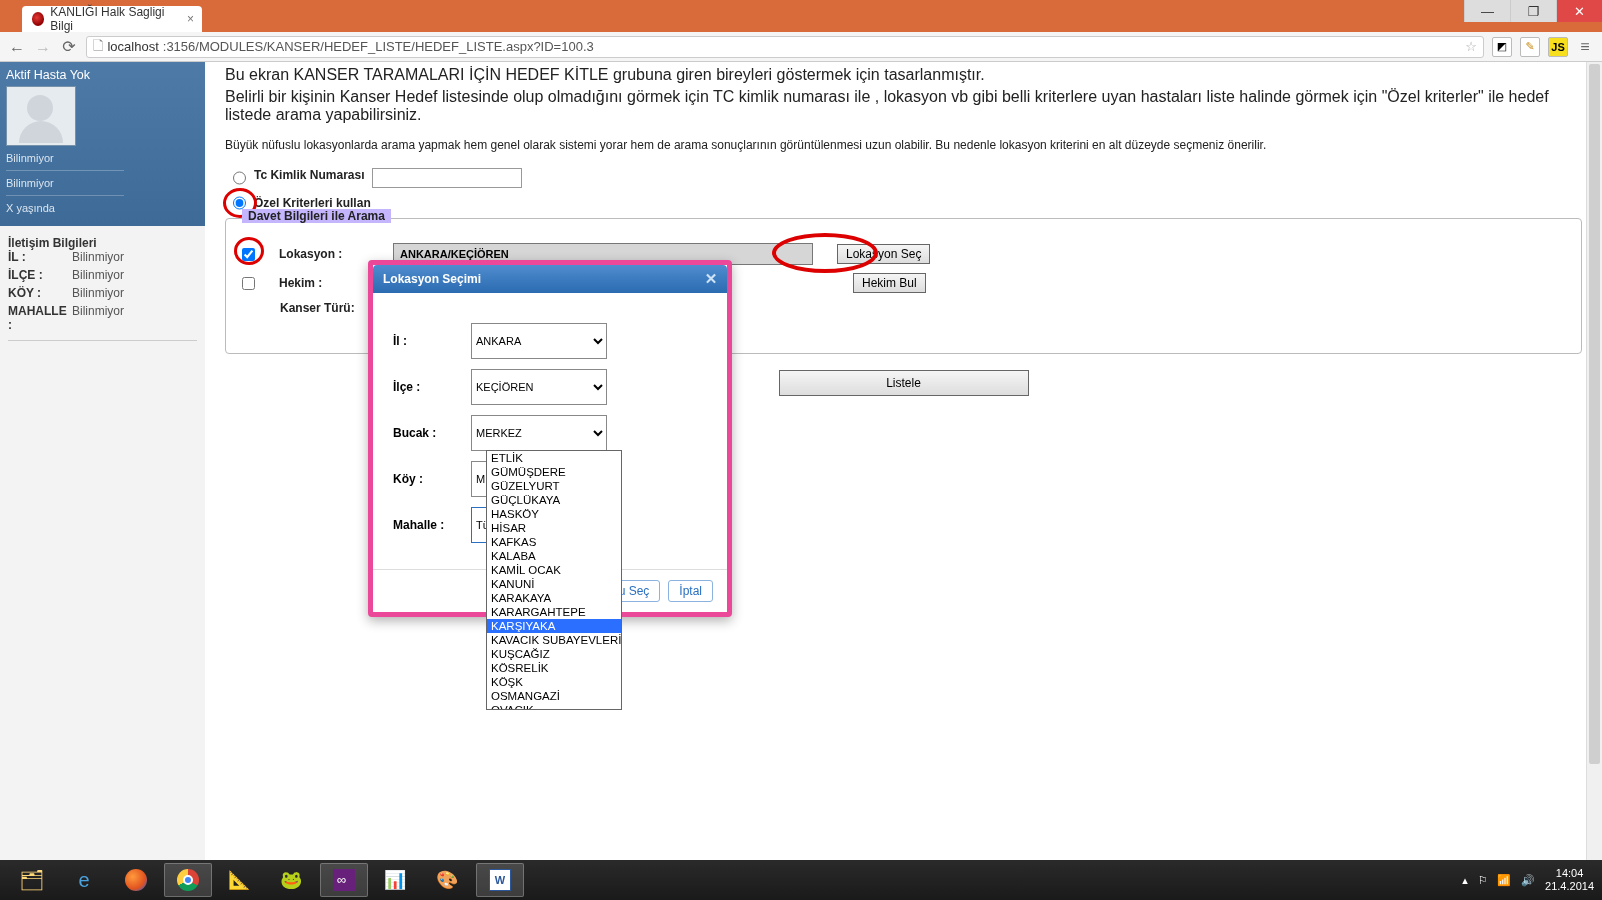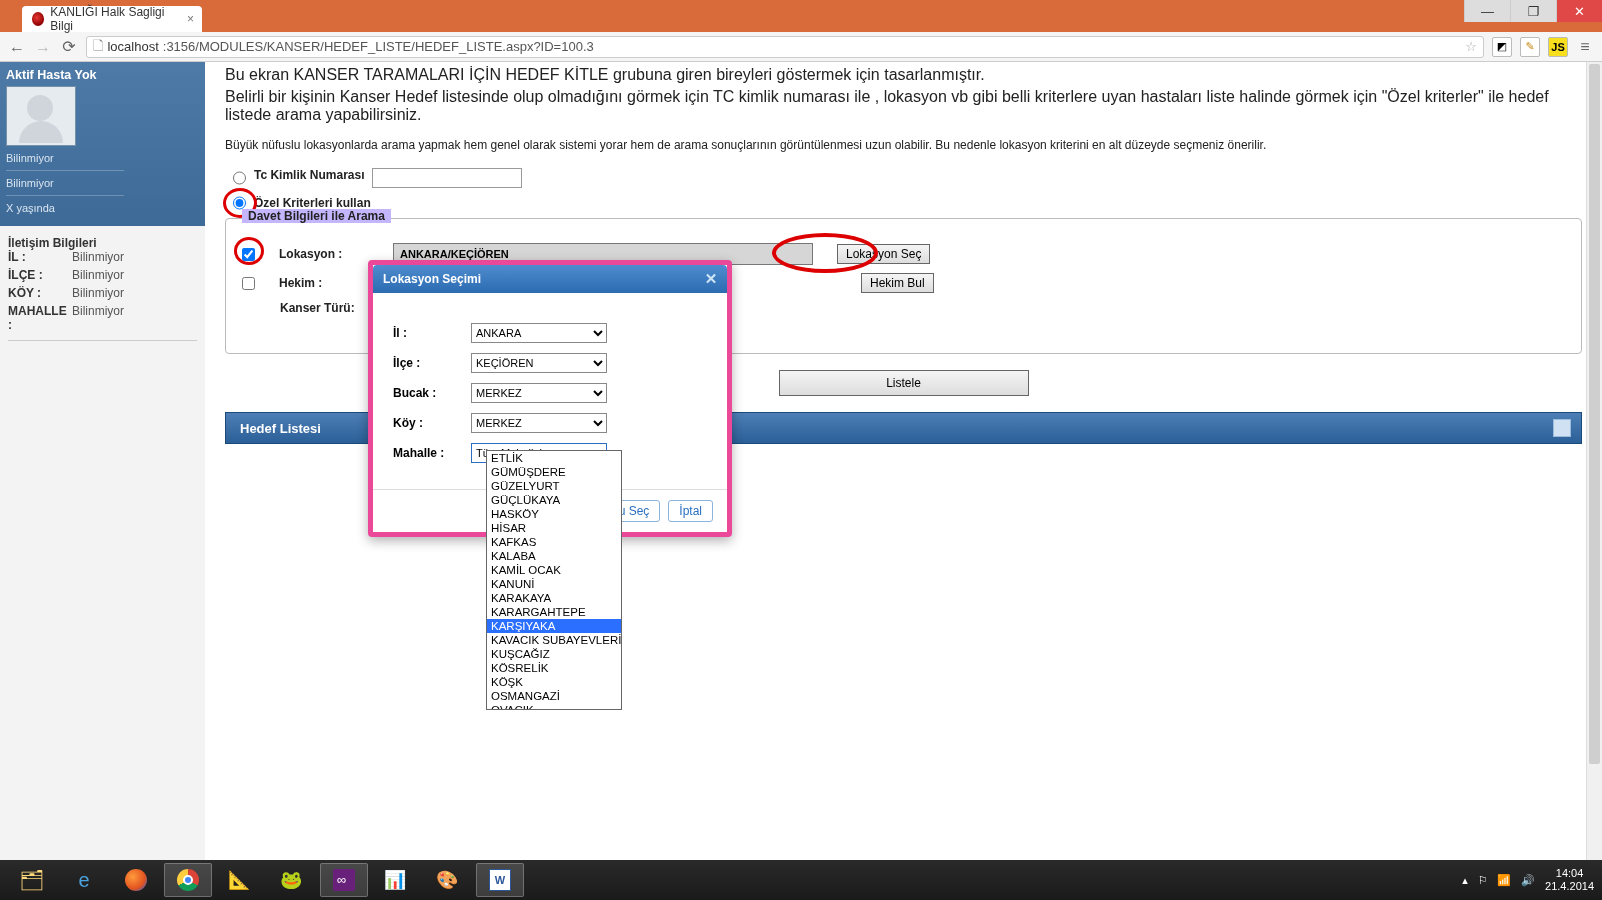--- a/index.html
+++ b/index.html
@@ -13,21 +13,21 @@
 .win-btn.close{background:#e04848;color:#fff}
 .navbar{height:30px;background:#f5f5f5;border-bottom:1px solid #ccc;display:flex;align-items:center;padding:0 8px;gap:8px}
 .nav-icn{width:18px;text-align:center;color:#666;font-size:16px}
 .url-bar{flex:1;height:22px;border:1px solid #ccc;border-radius:3px;display:flex;align-items:center;padding:0 6px;font-size:13px;color:#555;background:#fff;gap:4px}
 .url-bar .host{color:#333}
 .star{color:#aaa}
 .ext-icn{width:20px;height:20px;display:flex;align-items:center;justify-content:center;border:1px solid #bbb;border-radius:2px;font-size:11px}
 .page{display:flex;height:calc(100% - 62px - 40px);background:#fff}
 .sidebar{width:205px;background:#f3f3f3}
 .patient-box{background:linear-gradient(#4e7aa7,#3d6a97);color:#d9e5f0;padding:6px;font-size:11px}
-.patient-box .title{font-weight:bold;color:#fff;font-size:12.5px;margin-bottom:4px}
+.patient-box .title{font-weight:normal;color:#fff;font-size:12.5px;margin-bottom:4px}
 .patient-box .avatar{width:70px;height:60px;background:#e6ebf0;border:1px solid #7891aa;display:inline-block;vertical-align:top;margin-right:5px;position:relative}
 .patient-box .avatar::before{content:"";position:absolute;left:20px;top:8px;width:26px;height:26px;border-radius:50%;background:#cfd5db}
 .patient-box .avatar::after{content:"";position:absolute;left:12px;top:34px;width:44px;height:22px;border-radius:22px 22px 0 0;background:#cfd5db}
 .patient-box .meta{display:inline-block;vertical-align:top}
 .patient-box .meta div{padding:6px 0;border-top:1px solid rgba(255,255,255,0.25);width:118px}
 .patient-box .meta div:first-child{border-top:none}
 .contact{padding:10px 8px;font-size:12px;color:#333}
 .contact h4{font-size:12px;}
 .contact .row{display:flex;margin-bottom:4px}
 .contact .k{font-weight:bold;width:64px}
@@ -51,21 +51,21 @@
 .listele{width:250px;height:26px;margin:16px auto 0;display:block}
 .hband{margin-top:16px;height:32px;background:linear-gradient(#4d7fb6,#2b5f97);border:1px solid #1b4a7a;color:#fff;display:flex;align-items:center;padding:0 14px;font-size:13px;font-weight:bold;position:relative}
 .hband .note{position:absolute;right:10px;top:6px;width:18px;height:18px;border:1px solid #9bbbdb;background:#cfe1f3}
 
 .dialog{position:absolute;left:368px;top:260px;width:364px;background:#fff;border:5px solid #ec4899;border-radius:4px;box-shadow:0 4px 12px rgba(0,0,0,0.3);z-index:10}
 .dlg-title{height:28px;background:linear-gradient(#4f8ccf,#2b6bb0);color:#fff;font-size:12px;font-weight:bold;display:flex;align-items:center;padding:0 10px;border-radius:4px 4px 0 0;position:relative}
 .dlg-title .x{position:absolute;right:8px;top:5px;width:16px;height:16px;color:#cfe3f7;font-size:15px;text-align:center;cursor:pointer}
 .dlg-body{padding:30px 20px 16px}
 .drow{display:flex;align-items:center;margin-bottom:10px}
 .drow .dl{width:78px;font-weight:bold;font-size:12px}
-.drow select{width:136px;height:20px;border:1px solid #888;font-size:11px;background:#fff}
+.drow select{width:136px;height:36px;border:1px solid #888;font-size:11px;background:#fff}
 .drow.last select{border:1px solid #2a6fc0}
 .dlg-foot{display:flex;justify-content:flex-end;gap:8px;padding:10px 14px;border-top:1px solid #ddd}
 .dlg-foot .dbtn{border:1px solid #8bb3dd;background:#fff;color:#2a6fc0;padding:3px 10px;border-radius:3px;font-size:12px;cursor:pointer}
 
 .ddlist{position:absolute;left:486px;top:450px;width:136px;background:#fff;border:1px solid #666;z-index:20;font-size:11.5px;max-height:260px;overflow:hidden}
 .ddlist .inner{overflow-y:scroll;max-height:258px}
 .ddlist .opt{padding:1px 4px;cursor:pointer;white-space:nowrap}
 .ddlist .opt.sel{background:#2a6fff;color:#fff}
 
 .taskbar{position:absolute;left:0;bottom:0;width:100%;height:40px;background:linear-gradient(#2a2a2a,#1a1a1a);display:flex;align-items:center;padding:0 8px;gap:4px}
@@ -168,36 +168,32 @@
         <input class="locinput" value="ANKARA/KEÇİÖREN" style="">
         <button class="btn">Lokasyon Seç</button>
         <span class="circle" style="left:-4px;top:-6px;width:30px;height:28px"></span>
         <span class="ellipse" style="left:534px;top:-10px"></span>
       </div>
 
       <div class="frow">
         <input type="checkbox" class="cbx" style="">
         <span class="lbl">Hekim :</span>
         <span style="width:420px"></span>
-        <button class="btn" style="margin-left:24px">Hekim Bul</button>
+        <button class="btn" style="margin-left:16px">Hekim Bul</button>
       </div>
 
       <div class="frow">
         <span style="width:18px"></span>
         <span class="lbl">Kanser Türü:</span>
       </div>
 
     </div>
 
     <button class="btn listele">Listele</button>
 
-    <div class="hband">
-      <span>Hedef Listesi</span>
-      <span class="note"></span>
-    </div>
   </div>
 </div>
 
 <div class="dialog">
   <div class="dlg-title">
     <span>Lokasyon Seçimi</span>
     <span class="x">✕</span>
   </div>
   <div class="dlg-body">
     <div class="drow">

